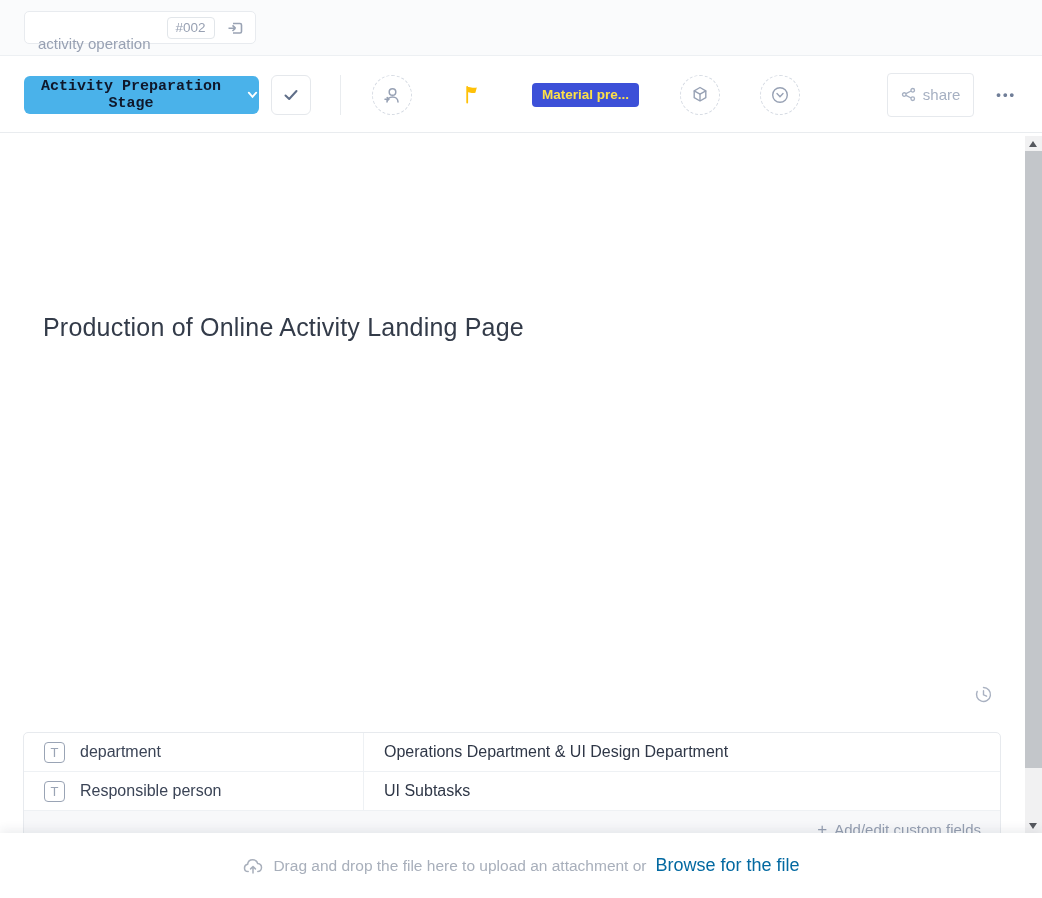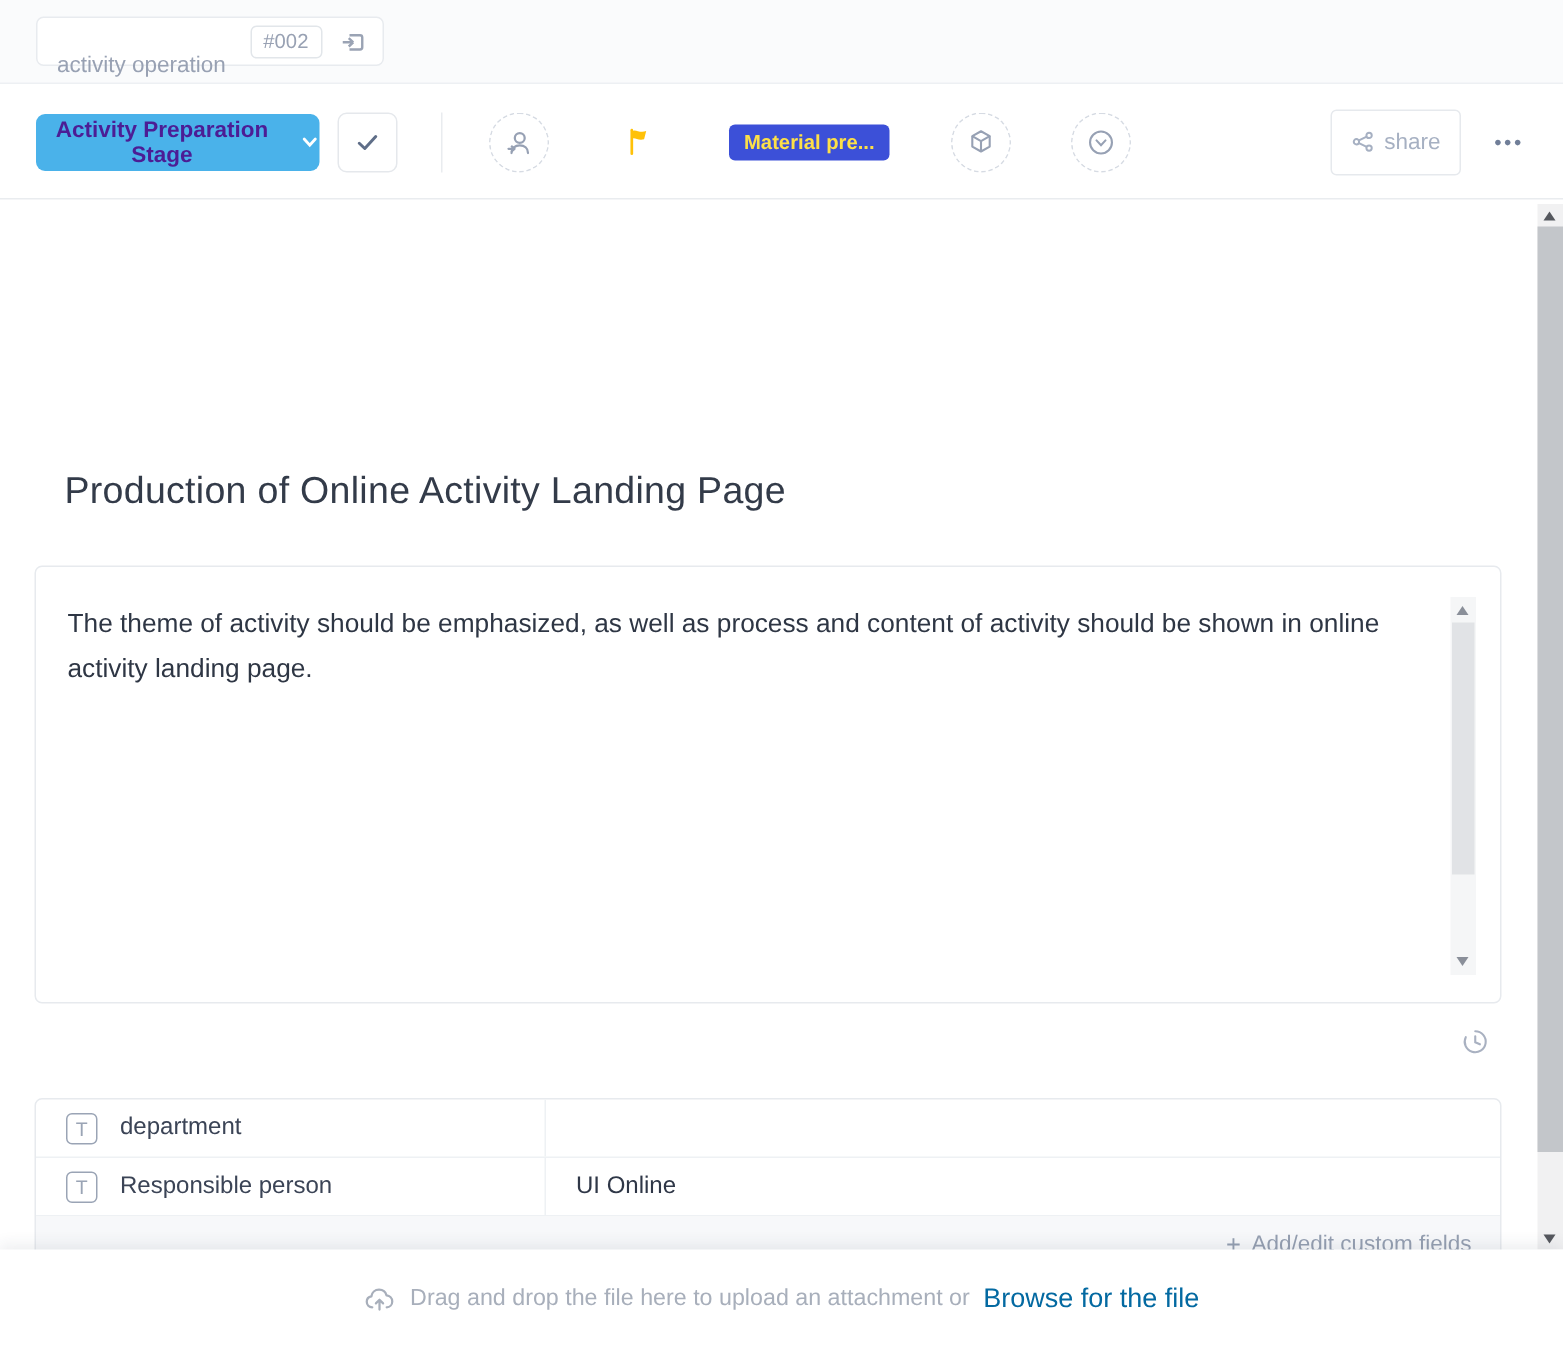--- a/index.html
+++ b/index.html
@@ -14,23 +14,23 @@
               border:1px solid #e8ebef; border-radius:5px; height:33px; padding:0 10px 0 13px; }
   .task-ref .type-label { color:#98a1b3; font-size:15px;margin-top:32px; }
   .id-badge { border:1px solid #e2e6ea; border-radius:4px; color:#98a1b3;
               font-size:13.5px; padding:2px 8px 3px; margin-left:6px; }
   .jump-ic { color:#9aa3b4; display:flex; cursor:pointer; }
 
   
   .toolbar { position:absolute; top:57px; left:0; width:1042px; height:76px;
              background:#fff; border-bottom:1px solid #e9ecef;
              display:flex; align-items:center; padding:0 18px 0 24px; }
-  .stage-btn { width:189px; height:38px; background:#4ab2ea; border:none; border-radius:6px;
-               color:#4c1d95; font-size:15px; font-weight:700; display:flex; align-items:center;
-               justify-content:center; gap:8px; cursor:pointer; font-family:Liberation Sans, sans-serif; }
+  .stage-btn { width:235px; height:38px; background:#4ab2ea; border:none; border-radius:6px;
+               color:#0f172a; font-size:15px; font-weight:700; display:flex; align-items:center;
+               justify-content:center; gap:8px; cursor:pointer; font-family:Liberation Mono, monospace; }
   .check-btn { width:40px; height:40px; margin-left:12px; background:#fff;
                border:1px solid #e5e8ec; border-radius:6px; display:flex; align-items:center;
                justify-content:center; color:#5f6e88; cursor:pointer; }
   .tb-divider { width:1px; height:40px; background:#e9ecef; margin-left:29px; }
   .dash-circle { width:40px; height:40px; border:1px dashed #d6dbe3; border-radius:50%;
                  display:flex; align-items:center; justify-content:center; color:#97a1b4;
                  cursor:pointer; flex:none; }
   .person-circle { margin-left:31px; }
   .flag-box { width:40px; height:40px; margin-left:40px; display:flex; align-items:center;
               justify-content:center; cursor:pointer; }
@@ -191,50 +191,43 @@
         </span>
         <span>share</span>
       </button>
       <div class="more-btn">•••</div>
     </div>
   </div>
 
   <main class="content">
     <h1 class="task-title">Production of Online Activity Landing Page</h1>
 
-    <div class="desc-panel">
-      <div class="desc-text">The theme of activity should be emphasized, as well as process and content of activity should be shown in online activity landing page.</div>
-      <div class="inner-scroll">
-        <div class="arr-up"></div>
-        <div class="thumb"></div>
-        <div class="arr-dn"></div>
-      </div>
-    </div>
 
     <div class="history-ic">
       <svg width="19" height="19" viewBox="0 0 19 19" fill="none" stroke="currentColor" stroke-width="1.4" stroke-linecap="round">
         <path d="M9.5 2.5 A7 7 0 1 1 3.2 6.4"></path>
         <path d="M9.5 5.8 V9.8 L12.6 11.2"></path>
         <path d="M3.6 11.5 l0 0 M5 14 l0 0" stroke-dasharray="0.5 3"></path>
       </svg>
     </div>
 
     <div class="fields-table">
       <div class="frow">
         <div class="fcell-label">
           <span class="ficon">T</span>
           <span class="flabel">department</span>
         </div>
+        <div class="fcell-value">Operations Department &amp; UI Design Department</div>
       </div>
       <div class="frow">
         <div class="fcell-label">
           <span class="ficon">T</span>
           <span class="flabel">Responsible person</span>
         </div>
-        <div class="fcell-value">UI Online</div>
+        <div class="fcell-value">UI Subtasks</div>
       </div>
       <div class="ffooter">
         <span class="plus">+</span>
         <span>Add/edit custom fields</span>
       </div>
     </div>
 
     <div class="subtasks-head">
       <span class="subtasks-ic">
         <svg width="23" height="23" viewBox="0 0 23 23" fill="none" stroke="currentColor" stroke-width="1.6">

